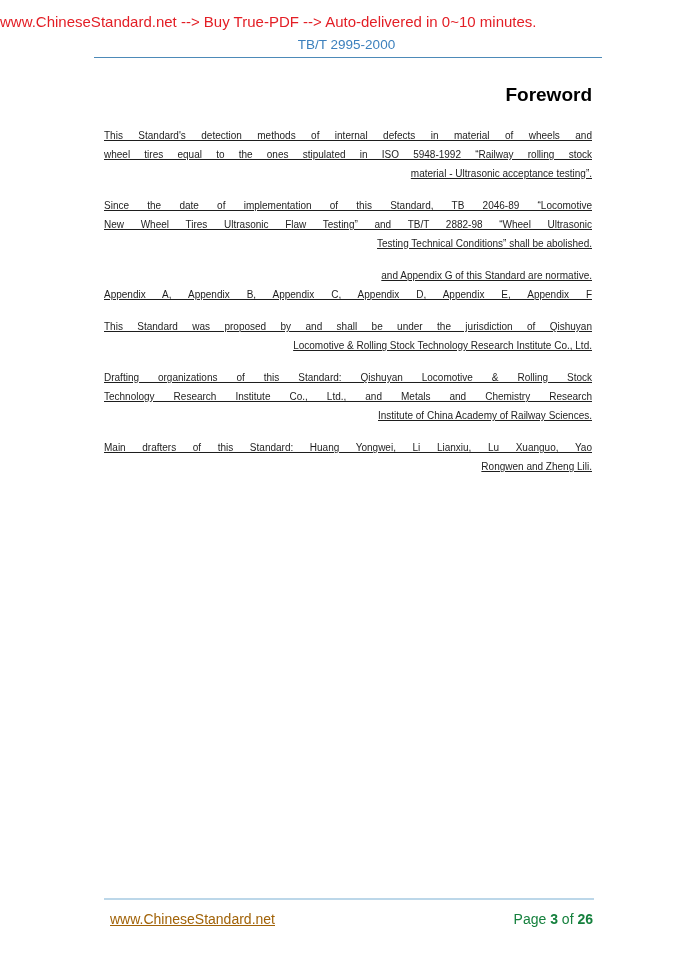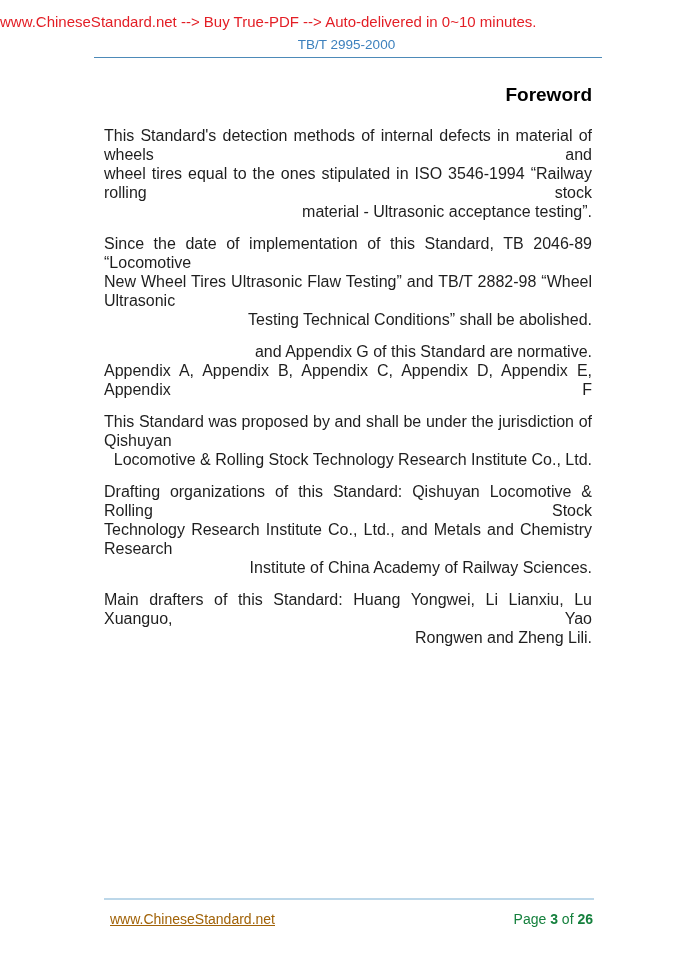--- a/index.html
+++ b/index.html
@@ -52,23 +52,24 @@
   }
   .title {
     font-size: 19px;
     font-weight: bold;
     text-align: right;
     color: #000000;
     margin: 0 0 21px 0;
     line-height: 21px;
   }
   .paragraph {
-    font-size: 16px;
+    font-size: 10px;
     line-height: 19px;
     margin-bottom: 13px;
+    text-decoration: underline;
   }
   .line { text-align: right; }
   .line.fill {
     text-align: justify;
     text-align-last: justify;
   }
   .footer-rule {
     position: absolute;
     top: 898px;
     left: 104px;
@@ -105,21 +106,21 @@
 
   <div class="watermark">www.ChineseStandard.net --&gt; Buy True-PDF --&gt; Auto-delivered in 0~10 minutes.</div>
 
   <div class="header-rule"></div>
 
   <div class="content">
     <h1 class="title">Foreword</h1>
     <div>
         <div class="paragraph">
           <div class="line fill">This Standard's detection methods of internal defects in material of wheels and</div>
-          <div class="line fill">wheel tires equal to the ones stipulated in ISO 3546-1994 “Railway rolling stock</div>
+          <div class="line fill">wheel tires equal to the ones stipulated in ISO 5948-1992 “Railway rolling stock</div>
           <div class="line">material - Ultrasonic acceptance testing”.</div>
         </div>
         <div class="paragraph">
           <div class="line fill">Since the date of implementation of this Standard, TB 2046-89 “Locomotive</div>
           <div class="line fill">New Wheel Tires Ultrasonic Flaw Testing” and TB/T 2882-98 “Wheel Ultrasonic</div>
           <div class="line">Testing Technical Conditions” shall be abolished.</div>
         </div>
         <div class="paragraph">
           <div class="line">and Appendix G of this Standard are normative.</div>
           <div class="line fill">Appendix A, Appendix B, Appendix C, Appendix D, Appendix E, Appendix F</div>

